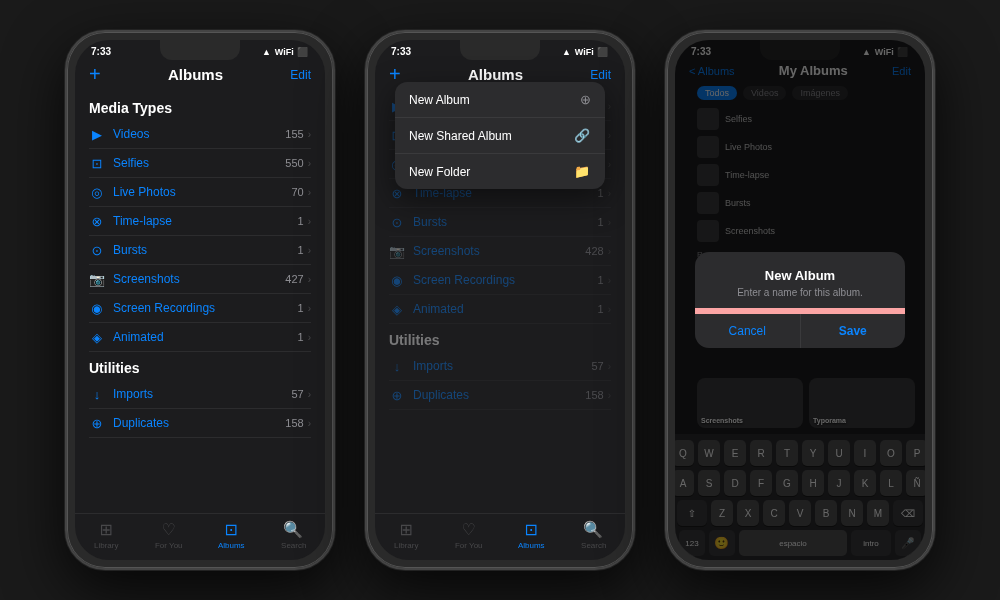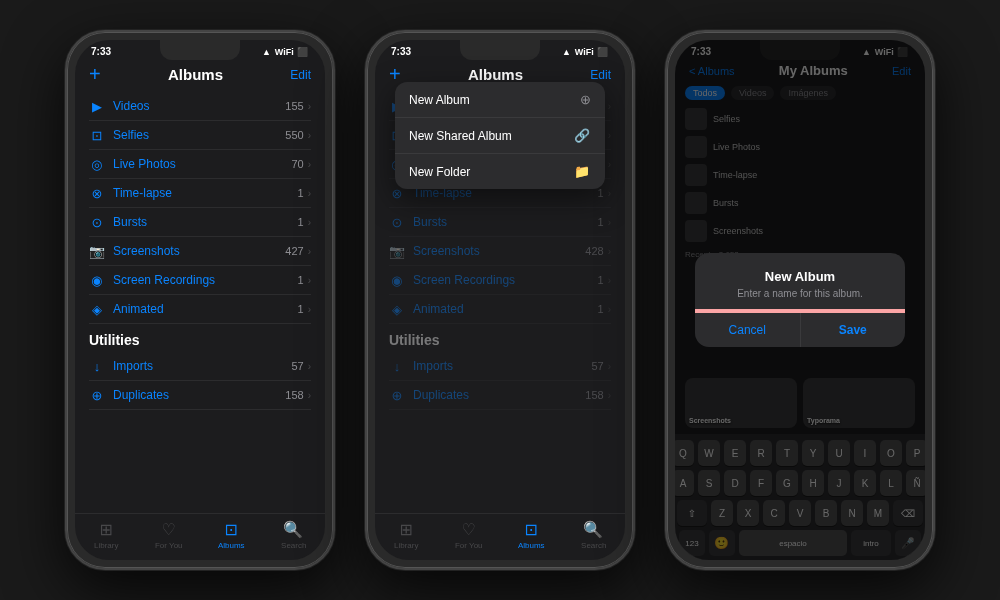--- a/index.html
+++ b/index.html
@@ -241,20 +241,21 @@
       color: #8e8e93;
       font-size: 13px;
     }
 
     
     .phone3-content {
       flex: 1;
       overflow: hidden;
       display: flex;
       flex-direction: column;
+      padding-left: 12px;
     }
 
     .albums-header {
       display: flex;
       justify-content: space-between;
       align-items: center;
       padding: 4px 14px 4px;
       flex-shrink: 0;
     }
 
@@ -374,21 +375,21 @@
       margin-bottom: 10px;
       outline: none;
     }
 
     .dialog-input::placeholder {
       color: #48484a;
     }
 
     .dialog-buttons {
       display: flex;
-      border-top: 4px solid #fca5a5;
+      border-top: 6px solid #fca5a5;
       margin: 0 -16px -16px;
       border-radius: 0 0 14px 14px;
       overflow: hidden;
     }
 
     .dialog-btn {
       flex: 1;
       padding: 10px;
       text-align: center;
       font-size: 12px;
@@ -554,20 +555,21 @@
       </div>
 
       <div class="app-header">
         <span class="header-action">+</span>
         <span class="header-title">Albums</span>
         <span class="header-edit">Edit</span>
       </div>
 
 
       <div class="scroll-content">
+        <div class="section-title">Media Types</div>
 
         <div class="album-item">
           <span class="album-icon">▶</span>
           <span class="album-name">Videos</span>
           <span class="album-count">155</span>
           <span class="album-chevron">›</span>
         </div>
         <div class="album-item">
           <span class="album-icon">⊡</span>
           <span class="album-name">Selfies</span>

